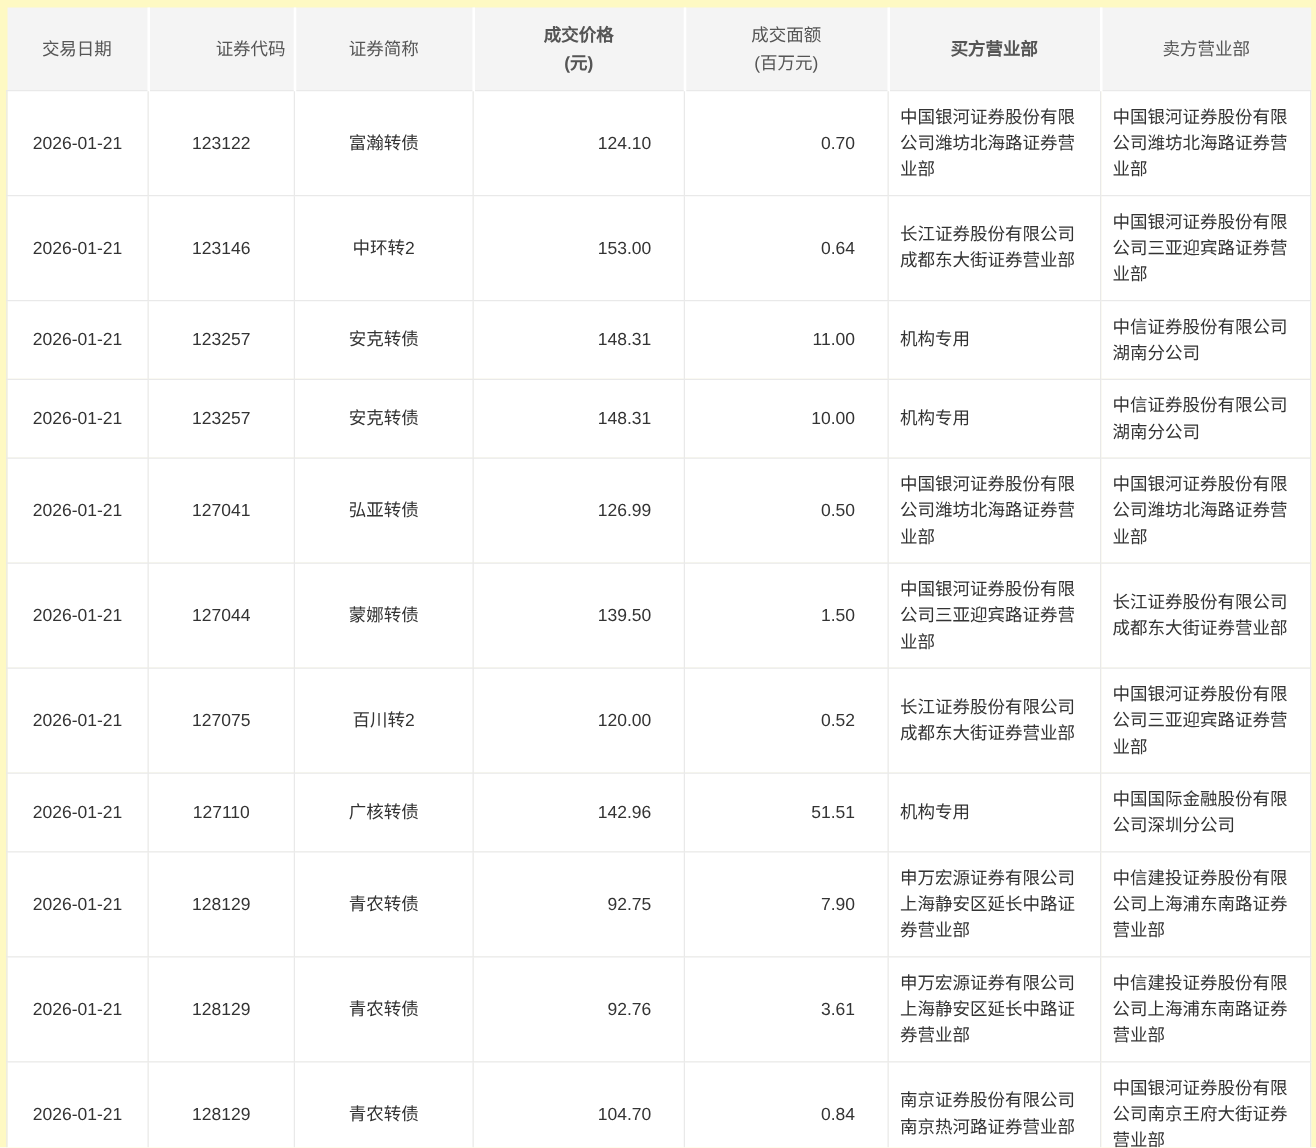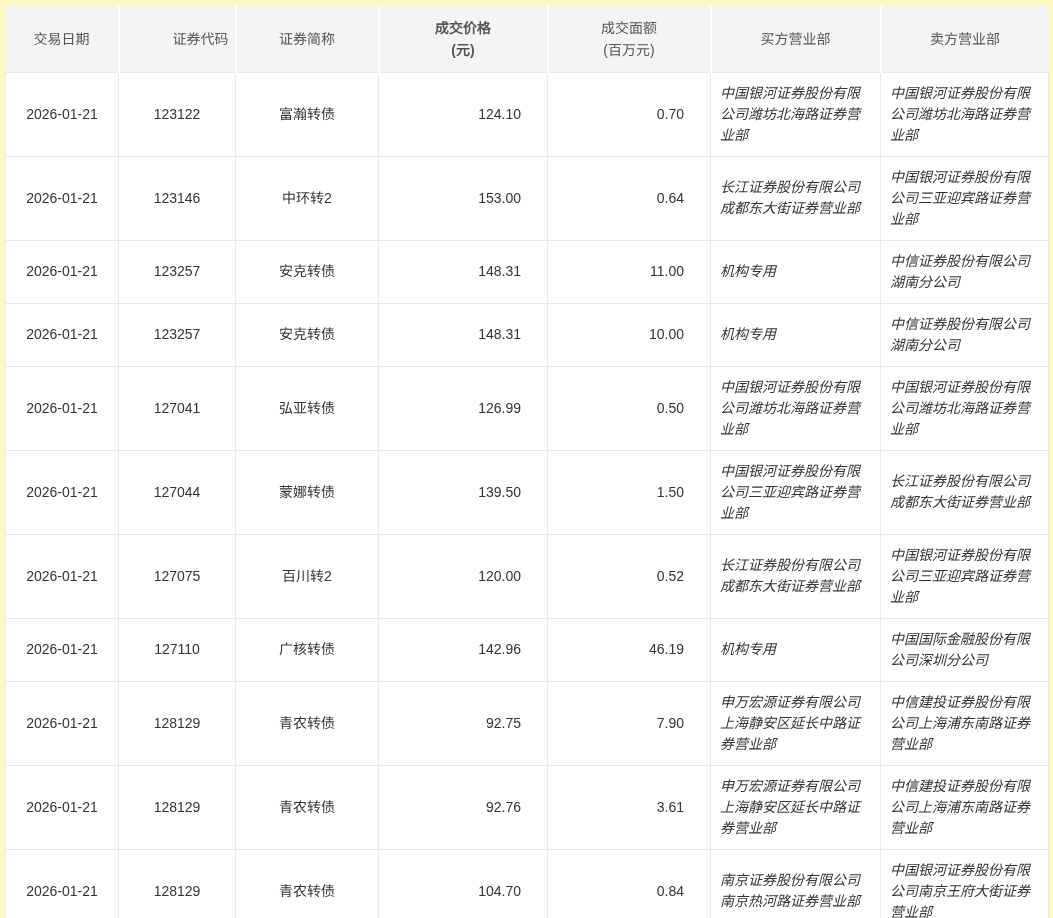--- a/index.html
+++ b/index.html
@@ -48,26 +48,26 @@
     border: 1px solid #e9e9e9;
     box-sizing: border-box;
     word-break: break-all;
   }
   
   th.col-0 { width: 113px; }
   th.col-1 { width: 117px; text-align: right; }
   th.col-2 { width: 143px; }
   th.col-3 { width: 169px; font-weight: bold; }
   th.col-4 { width: 163px; }
-  th.col-5 { width: 170px; }
+  th.col-5 { width: 170px; font-weight: bold; }
   th.col-6 { width: 168px; }
   
   td.col-0, td.col-1, td.col-2 { text-align: center; }
   td.col-3, td.col-4 { text-align: right; padding-right: 26px; }
-  td.col-5, td.col-6 { text-align: left; font-style: italic; }
+  td.col-5, td.col-6 { text-align: left; }
 </style>
 </head>
 <body>
 
 <div class="page">
   <div class="table-wrap">
     <table>
       <thead>
         <tr>
             <th class="col-0"><span>交易日期</span></th>
@@ -141,21 +141,21 @@
             <td class="col-3">120.00</td>
             <td class="col-4">0.52</td>
             <td class="col-5">长江证券股份有限公司成都东大街证券营业部</td>
             <td class="col-6">中国银河证券股份有限公司三亚迎宾路证券营业部</td>
           </tr>
           <tr>
             <td class="col-0">2026-01-21</td>
             <td class="col-1">127110</td>
             <td class="col-2">广核转债</td>
             <td class="col-3">142.96</td>
-            <td class="col-4">46.19</td>
+            <td class="col-4">51.51</td>
             <td class="col-5">机构专用</td>
             <td class="col-6">中国国际金融股份有限公司深圳分公司</td>
           </tr>
           <tr>
             <td class="col-0">2026-01-21</td>
             <td class="col-1">128129</td>
             <td class="col-2">青农转债</td>
             <td class="col-3">92.75</td>
             <td class="col-4">7.90</td>
             <td class="col-5">申万宏源证券有限公司上海静安区延长中路证券营业部</td>

